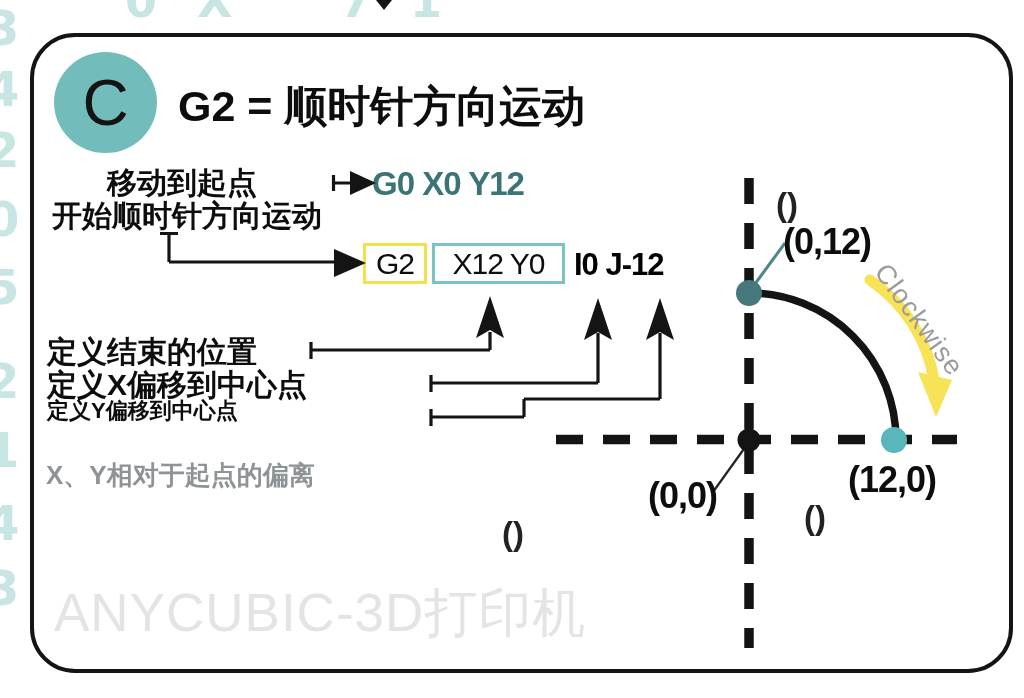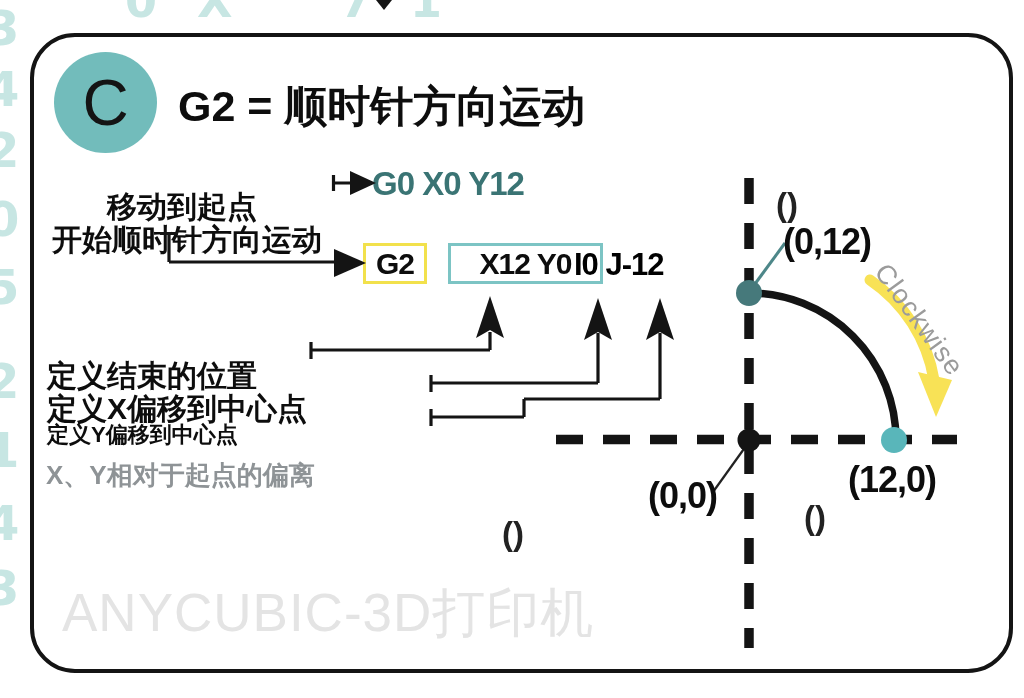--- a/index.html
+++ b/index.html
@@ -29,42 +29,42 @@
   .badge{
     position:absolute;left:54px;top:52px;width:103px;height:101px;
     background:#72bcbb;border-radius:50%;
     display:flex;align-items:center;justify-content:center;
     color:#141414;font-size:64px;font-weight:400;
   }
   .title{
     position:absolute;left:178px;top:78px;
     font-size:43px;font-weight:bold;color:#0d0d0d;letter-spacing:0px;
   }
-  .cn{font-weight:bold;color:#0d0d0d;line-height:1.1;white-space:nowrap;margin-top:24px;}
+  .cn{font-weight:bold;color:#0d0d0d;line-height:1.1;white-space:nowrap;}
   .code{
     font-weight:bold;letter-spacing:-1px;white-space:nowrap;
     font-family:"Liberation Sans","DejaVu Sans",sans-serif;
   }
   .g0code{position:absolute;left:372px;top:165px;font-size:33px;color:#3a7474;text-align:center;}
   .cmdbox{
     position:absolute;box-sizing:border-box;height:41px;
     display:flex;align-items:center;justify-content:center;
-    font-size:30px;font-weight:bold;color:#0d0d0d;letter-spacing:-1px;
+    font-size:30px;font-weight:normal;color:#0d0d0d;letter-spacing:-1px;
     background:#fff;
   }
   .box-g2{left:363px;top:243px;width:64px;border:3px solid #f2e14c;}
-  .box-xy{left:432px;top:243px;width:155px;border:3px solid #7cc4c4;margin-left:16px;}
+  .box-xy{left:432px;top:243px;width:133px;border:3px solid #7cc4c4;}
   .ij{position:absolute;left:574px;top:247px;font-size:31px;}
   .note{
     position:absolute;left:46px;top:458px;
     font-size:26px;font-weight:bold;color:#8e9396;white-space:nowrap;
   }
   .watermark{
     position:absolute;left:54px;top:578px;
-    font-size:53px;font-weight:400;color:#e4e4e4;letter-spacing:1px;white-space:nowrap;margin-left:8px;
+    font-size:53px;font-weight:400;color:#e4e4e4;letter-spacing:1px;white-space:nowrap;
   }
   .coord{
     position:absolute;font-size:36px;font-weight:bold;color:#0d0d0d;
     letter-spacing:-1px;white-space:nowrap;
   }
   .paren-row{position:absolute;display:flex;align-items:flex-start;white-space:nowrap;}
   .paren{font-size:33px;font-weight:600;color:#222;line-height:1;}
   .teal-label{font-size:30px;font-weight:bold;color:#7cc3c3;line-height:1;padding-top:3px;}
   .clockwise{
     position:absolute;left:893px;top:258px;

